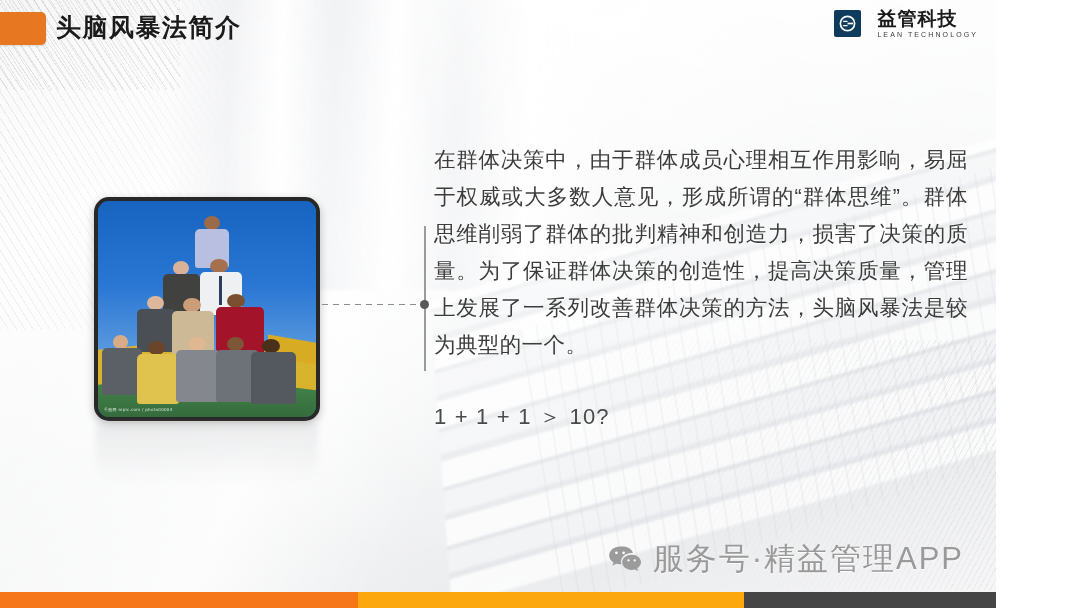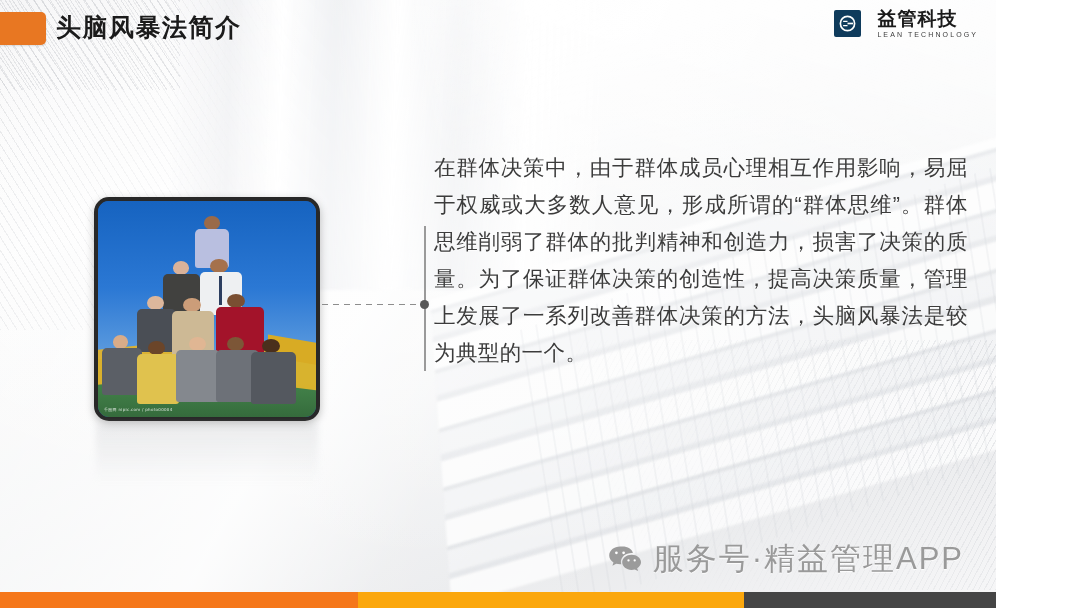--- a/index.html
+++ b/index.html
@@ -163,21 +163,20 @@
     border-radius:50%; background:#585858;
   }
 
   
   .para {
     position:absolute; left:434px; top:142px; width:534px;
     font-size:21.5px; line-height:37px; color:#3c3c3c;
     letter-spacing:.4px;
     text-align:justify;
     text-shadow:0 1px 1px rgba(255,255,255,.85);
-    margin-top:8px;
   }
   .formula {
     position:absolute; left:434px; top:398px;
     font-size:22px; line-height:37px; color:#4a4a4a;
     letter-spacing:1.2px;
     text-shadow:0 1px 1px rgba(255,255,255,.8);
   }
   .formula div { white-space:pre; }
 
   
@@ -293,20 +292,21 @@
   </div>
   <div class="photo-reflection"></div>
 
   <div class="conn-dash"></div>
   <div class="conn-vline"></div>
   <div class="conn-dot"></div>
 
   <div class="para">在群体决策中，由于群体成员心理相互作用影响，易屈于权威或大多数人意见，形成所谓的“群体思维”。群体思维削弱了群体的批判精神和创造力，损害了决策的质量。为了保证群体决策的创造性，提高决策质量，管理上发展了一系列改善群体决策的方法，头脑风暴法是较为典型的一个。</div>
 
   <div class="formula">
+    <div>1 + 1 + 1 ＞ 10?</div>
   </div>
 
   <div class="wechat">
     <div class="wechat-icon">
       <svg width="34" height="28" viewBox="0 0 34 28" aria-hidden="true">
         <path d="M12.2 1.6C6.1 1.6 1.2 5.6 1.2 10.5c0 2.8 1.7 5.3 4.3 6.9l-1.1 3.3 3.8-1.9c1.2.3 2.5.5 3.9.5.4 0 .8 0 1.2-.1-.3-.8-.4-1.6-.4-2.4 0-4.9 4.8-8.9 10.8-8.9.4 0 .8 0 1.2.1-.9-3.7-5.2-6.4-10.4-6.4h-2.3z" fill="#9b9b9b"></path>
         <circle cx="8.4" cy="7.8" r="1.35" fill="#ffffff"></circle>
         <circle cx="15.6" cy="7.8" r="1.35" fill="#ffffff"></circle>
         <path d="M23.6 9.7c-5.2 0-9.4 3.4-9.4 7.6 0 4.2 4.2 7.6 9.4 7.6 1.1 0 2.2-.2 3.2-.5l3.3 1.7-.9-2.9c2.3-1.4 3.8-3.5 3.8-5.9 0-4.2-4.2-7.6-9.4-7.6z" fill="#9b9b9b"></path>
         <circle cx="20.5" cy="15.4" r="1.15" fill="#ffffff"></circle>

